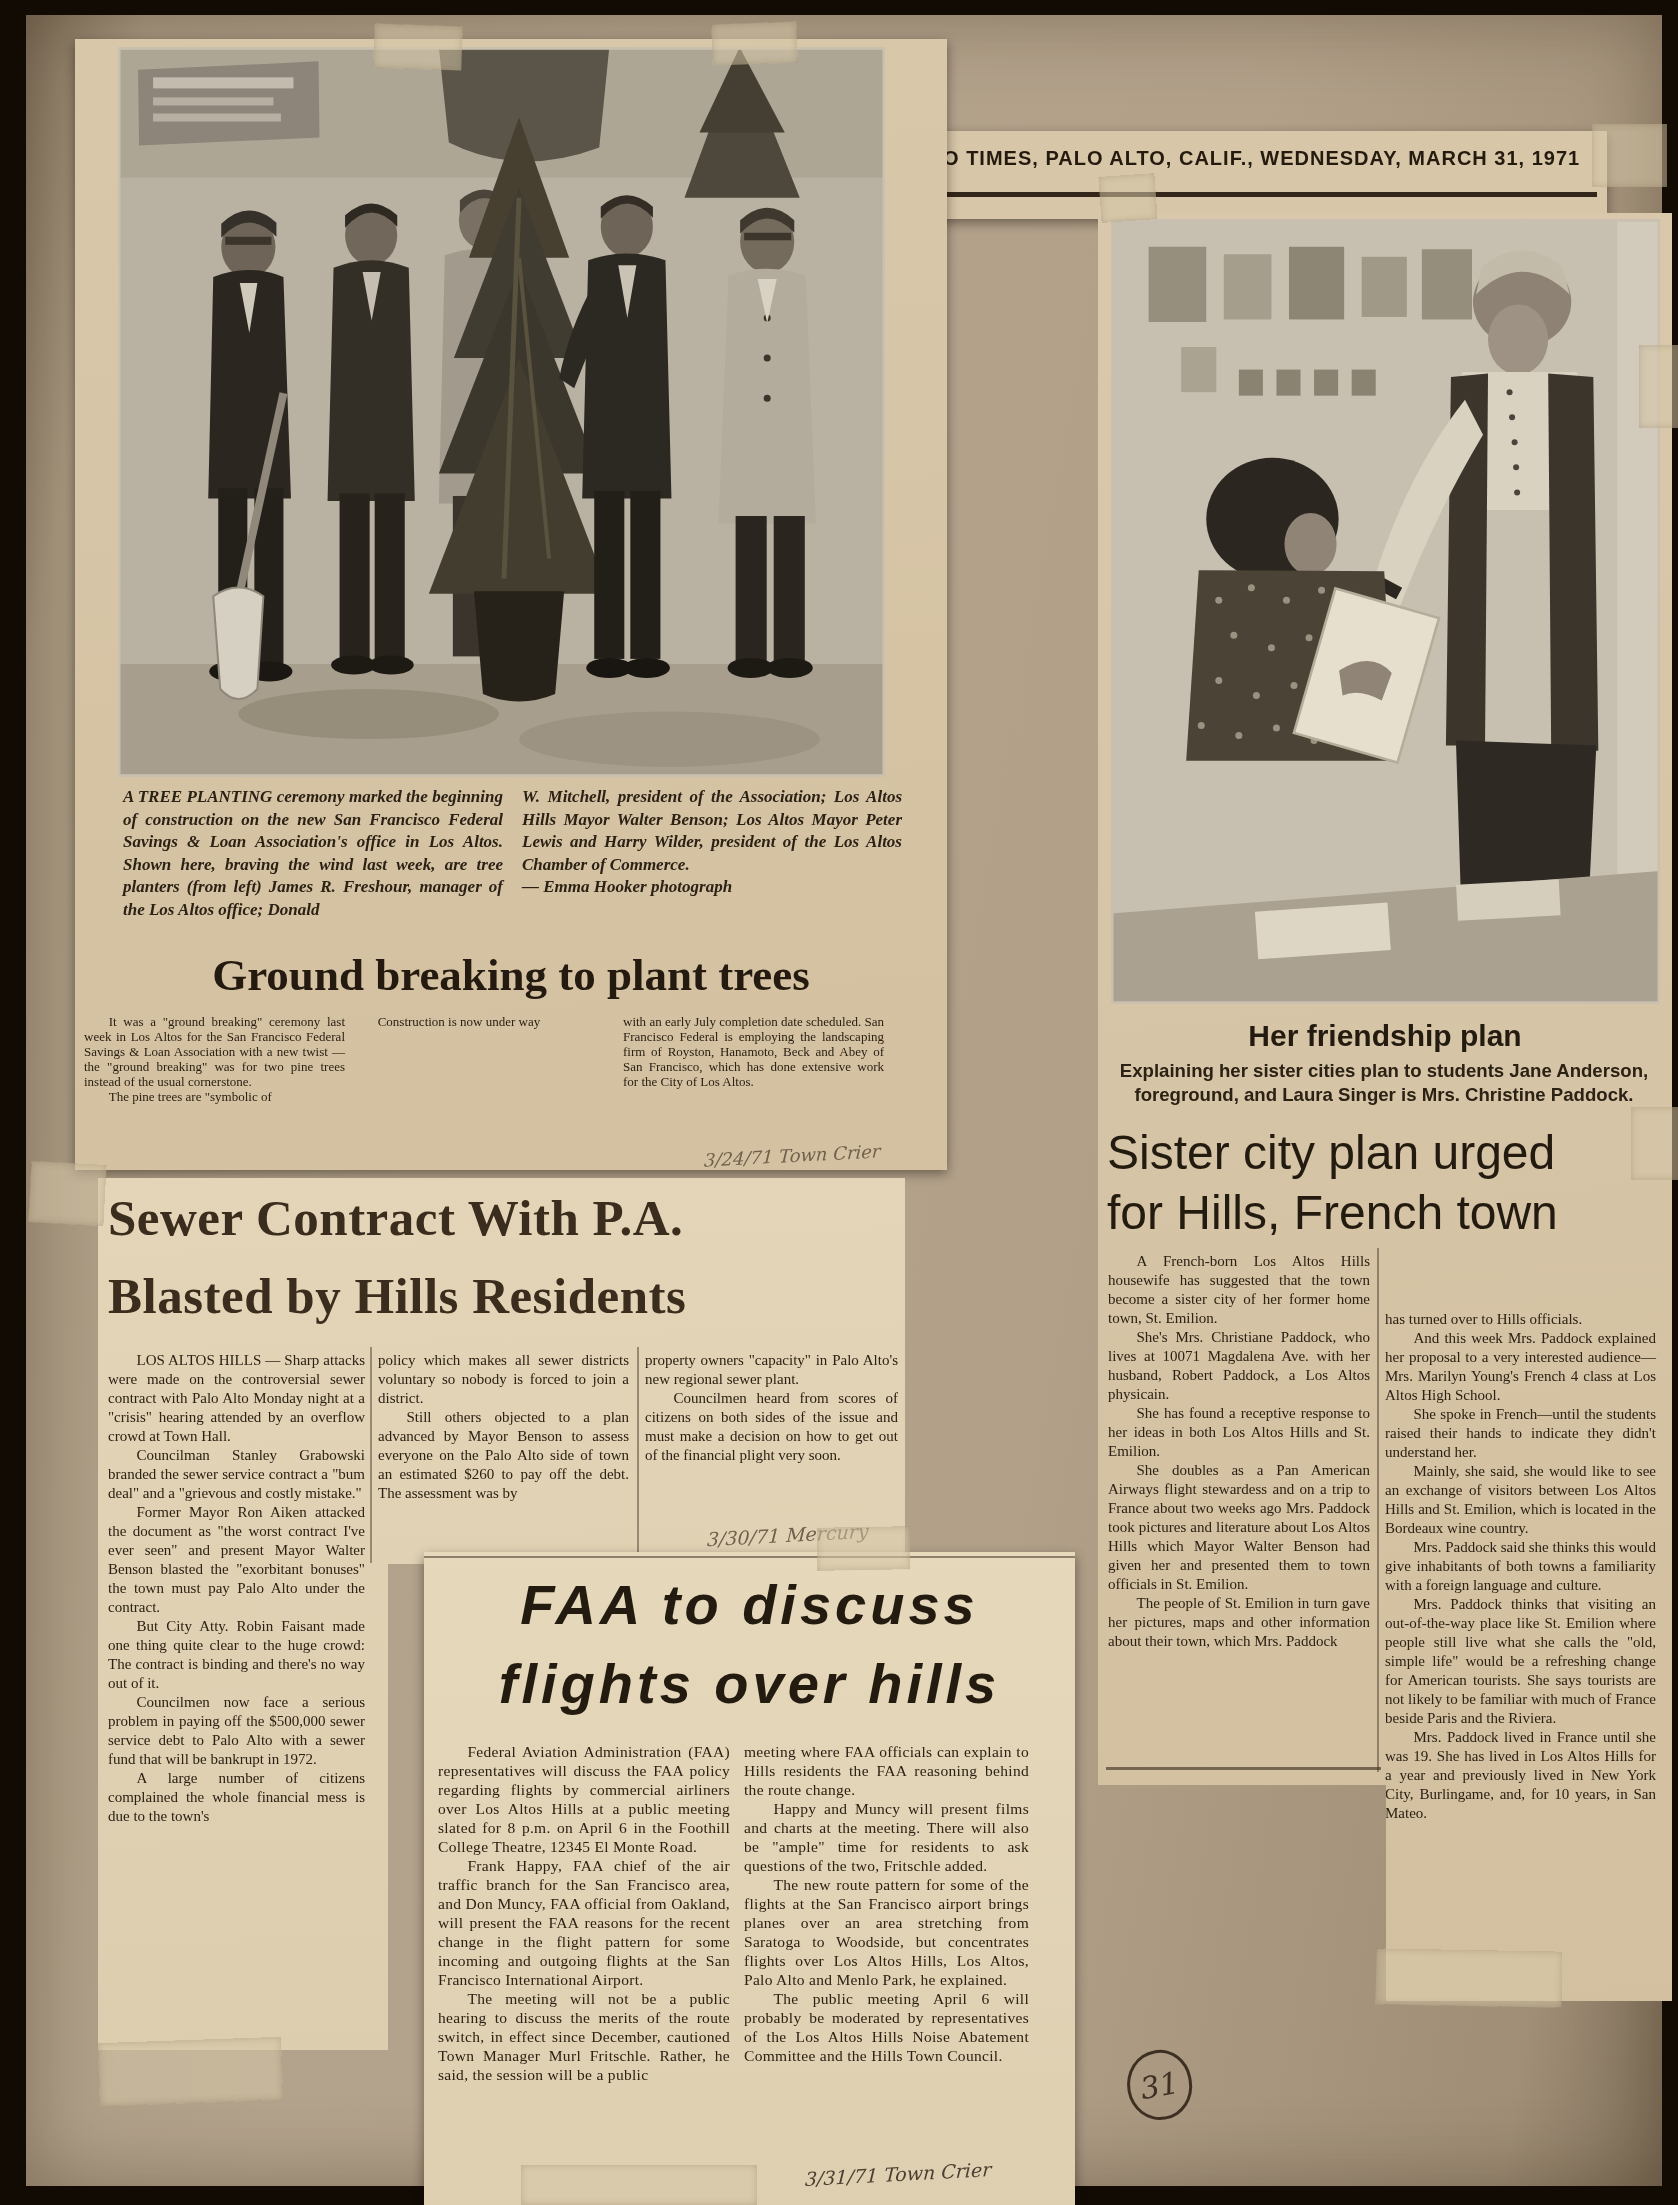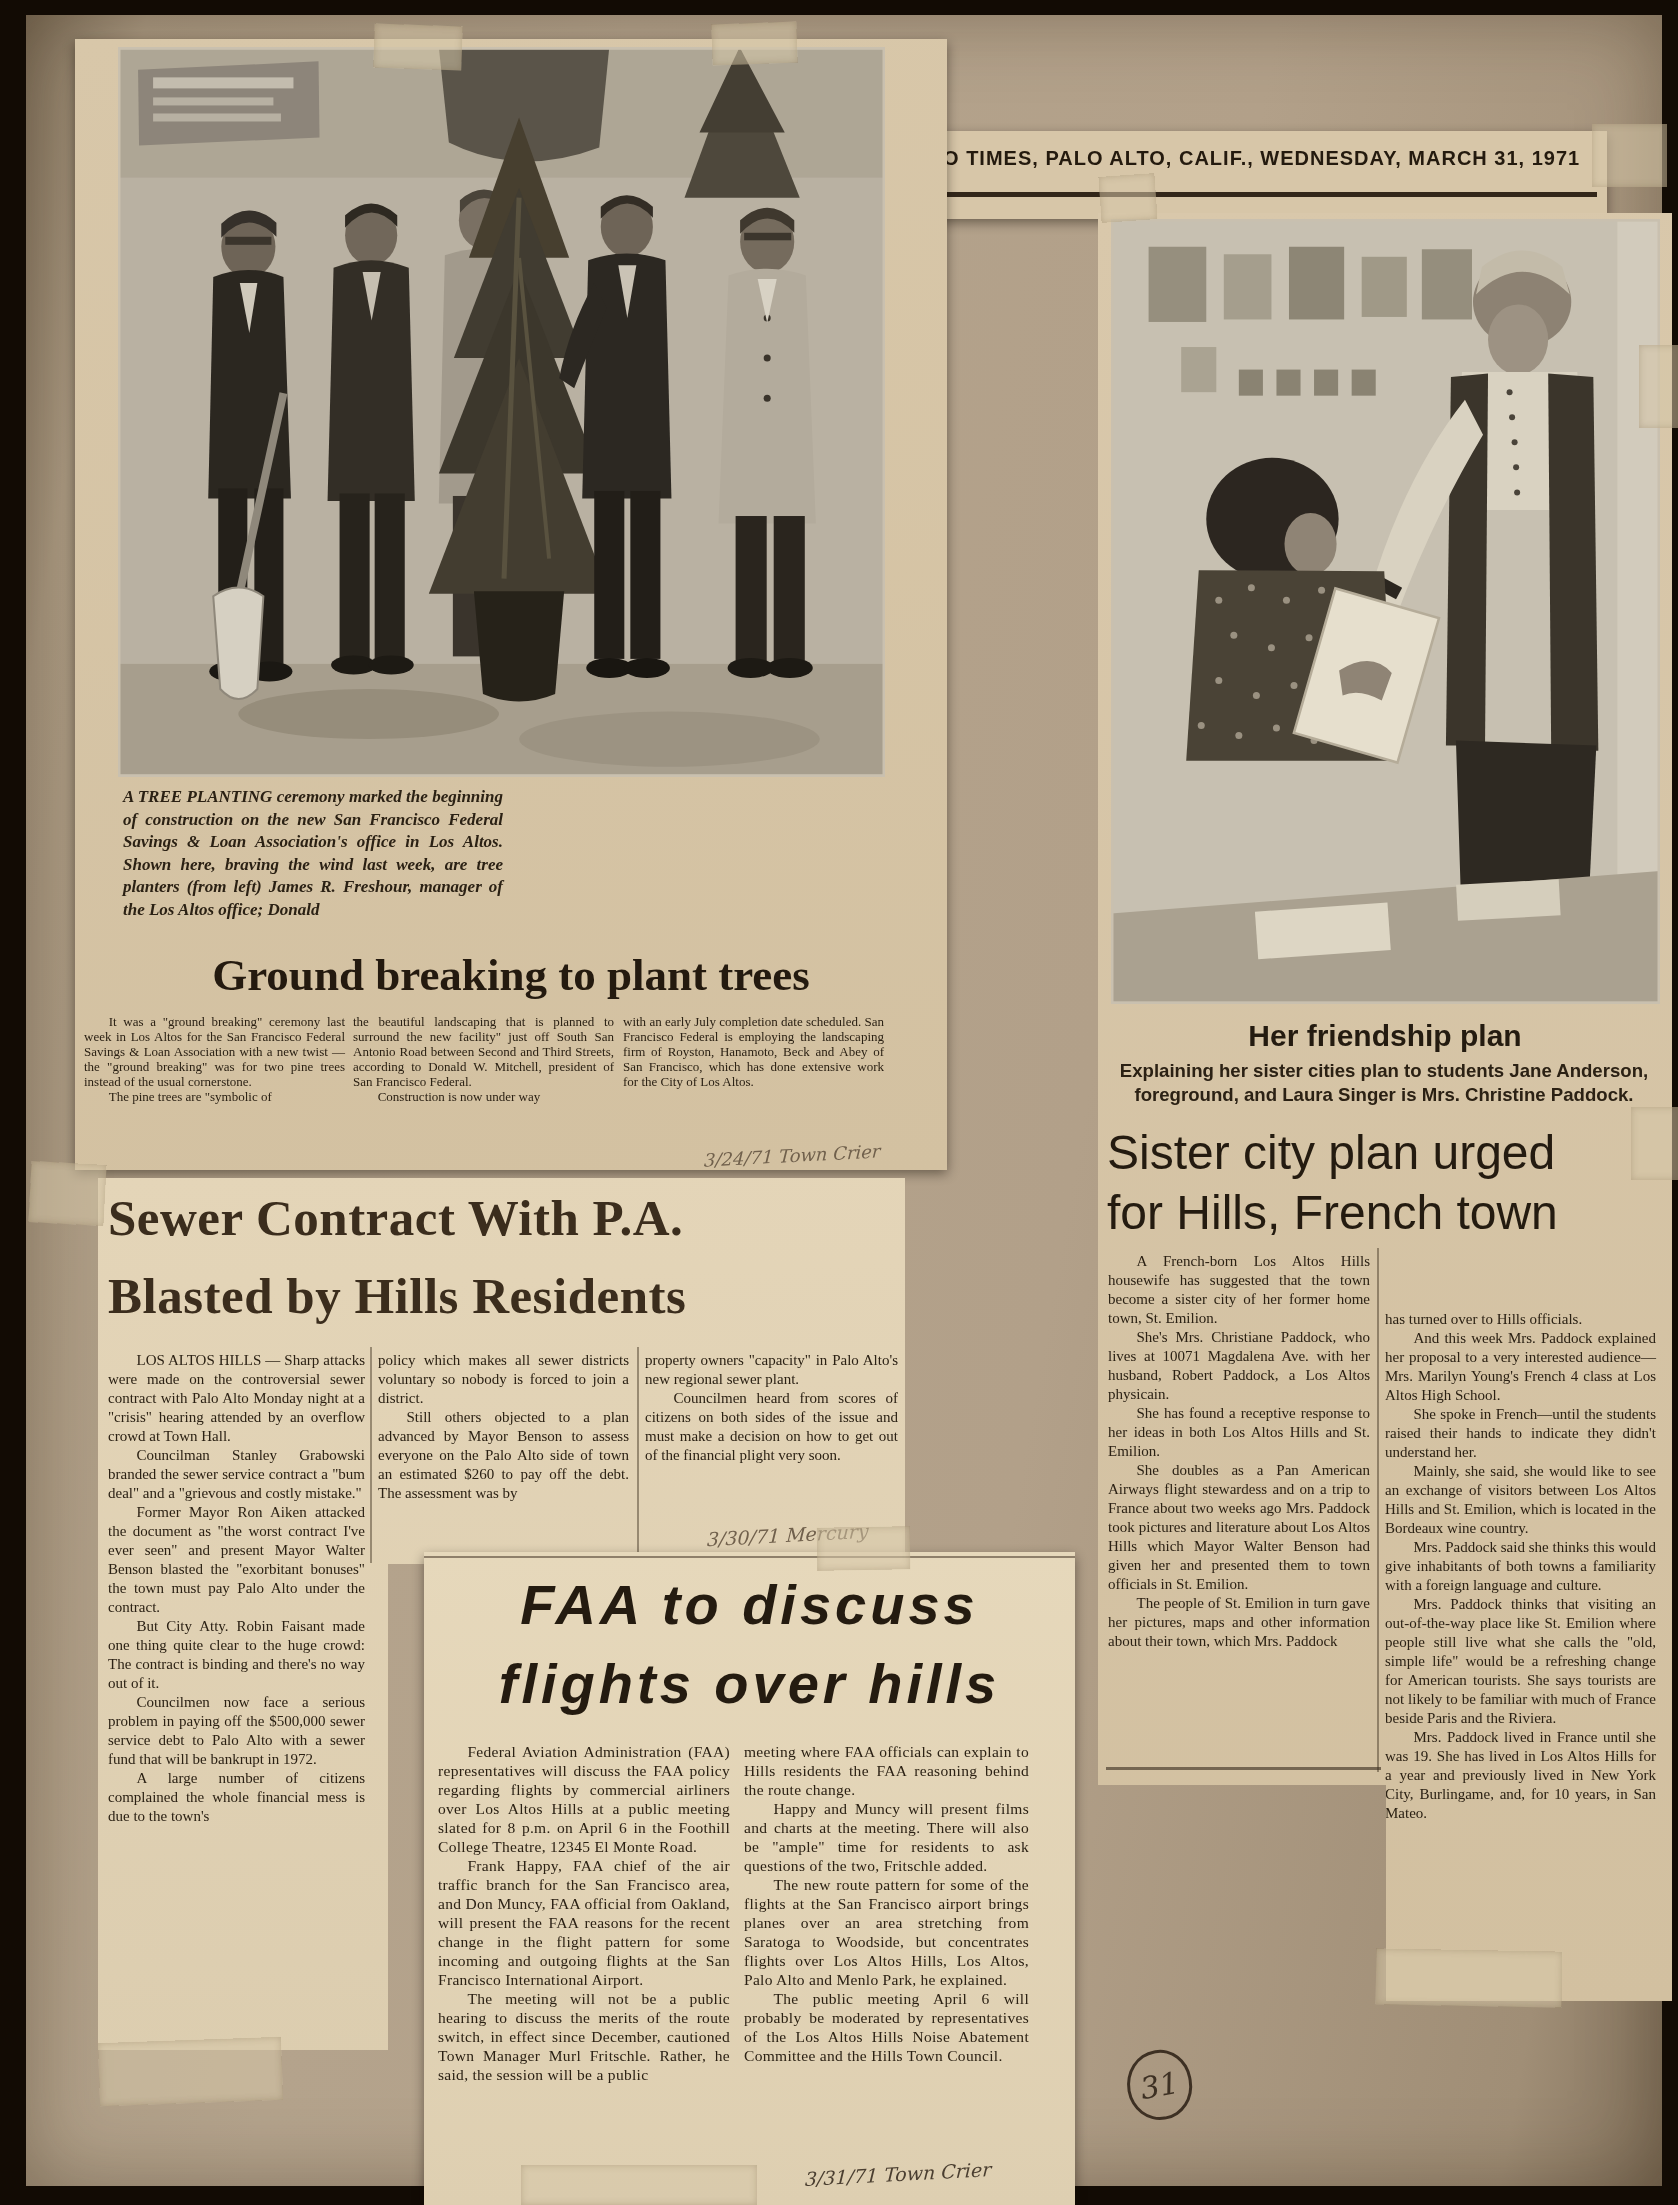--- a/index.html
+++ b/index.html
@@ -122,29 +122,32 @@
       <rect x="1232" y="935" width="62" height="290" fill="#2a251e"></rect>
       <rect x="1308" y="935" width="62" height="290" fill="#2a251e"></rect>
       <ellipse cx="1262" cy="1238" rx="46" ry="20" fill="#1d1a14"></ellipse>
       <ellipse cx="1340" cy="1238" rx="46" ry="20" fill="#1d1a14"></ellipse>
       <rect x="0" y="0" width="1530" height="1455" fill="none" stroke="#c9c0af" stroke-width="10"></rect>
     </svg>
 
     <div class="abs col caption" style="left:48px;top:747px;width:380px;">
       <p class="ni">A TREE PLANTING ceremony marked the beginning of construction on the new San Francisco Federal Savings &amp; Loan Association's office in Los Altos. Shown here, braving the wind last week, are tree planters (from left) James R. Freshour, manager of the Los Altos office; Donald</p>
     </div>
+    <div class="abs col caption" style="left:447px;top:747px;width:380px;">
+      <p class="ni">W. Mitchell, president of the Association; Los Altos Hills Mayor Walter Benson; Los Altos Mayor Peter Lewis and Harry Wilder, president of the Los Altos Chamber of Commerce.</p>
+      <p class="ni credit">— Emma Hooker photograph</p>
+    </div>
 
     <div class="abs headline-serif" style="left:0;top:910px;width:100%;text-align:center;font-size:45px;color:#241a0f;">Ground breaking to plant trees</div>
 
     <div class="abs col body26" style="left:9px;top:975px;width:261px;">
       <p>It was a "ground breaking" ceremony last week in Los Altos for the San Francisco Federal Savings &amp; Loan Association with a new twist — the "ground breaking" was for two pine trees instead of the usual cornerstone.</p>
       <p>The pine trees are "symbolic of</p>
     </div>
     <div class="abs col body26" style="left:278px;top:975px;width:261px;">
-      <p class="ni">the beautiful landscaping that is planned to surround the new facility" just off South San Antonio Road between Second and Third Streets, according to Donald W. Mitchell, president of San Francisco Federal.</p>
       <p>Construction is now under way</p>
     </div>
     <div class="abs col body26" style="left:548px;top:975px;width:261px;">
       <p class="ni">with an early July completion date scheduled. San Francisco Federal is employing the landscaping firm of Royston, Hanamoto, Beck and Abey of San Francisco, which has done extensive work for the City of Los Altos.</p>
     </div>
     <div class="abs handwrite" style="left:629px;top:1106px;font-size:18px;">3/24/71 Town Crier</div>
   </div>
 
   <div class="clip" style="left:98px;top:1178px;width:807px;height:872px;z-index:2;
               background:linear-gradient(178deg,#e4d5b8,#dccdaf);

